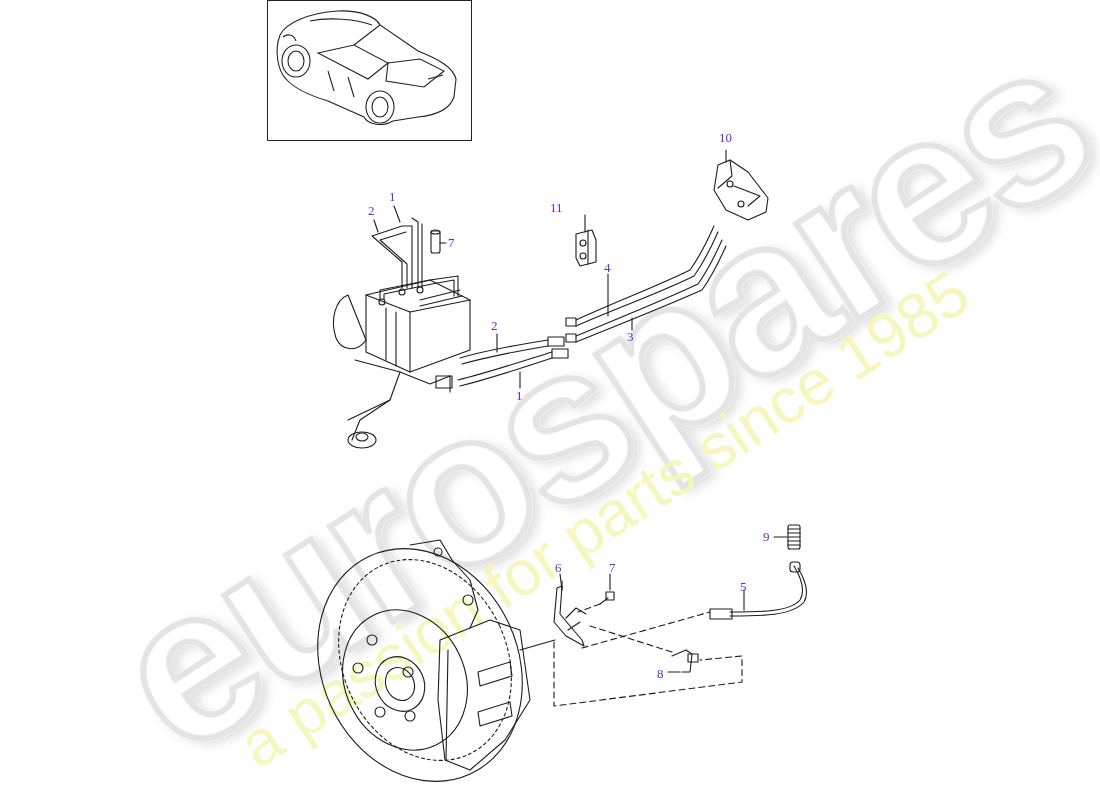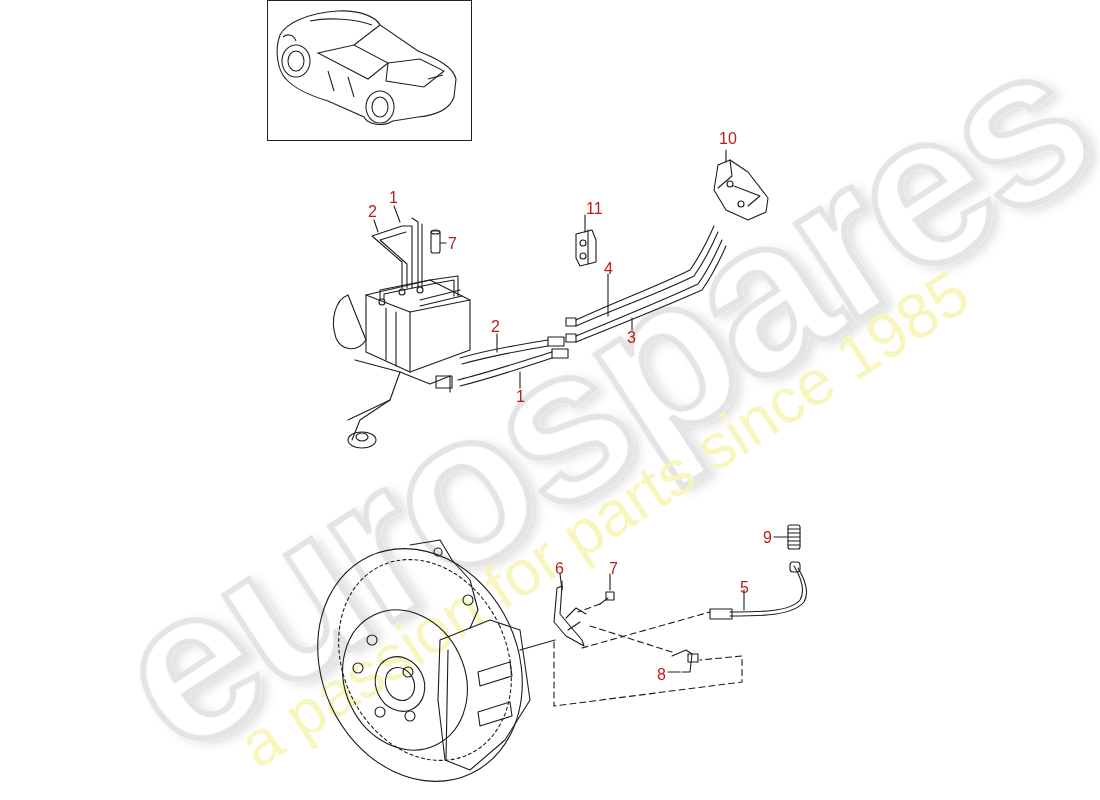--- a/index.html
+++ b/index.html
@@ -1,22 +1,22 @@
 <!DOCTYPE html>
 <html><head>
 <meta charset="utf-8">
 <style>
   html, body { margin: 0; padding: 0; background: #ffffff; }
   body { width: 1100px; height: 800px; position: relative; overflow: hidden;
          font-family: "Liberation Sans", sans-serif; }
   .layer { position: absolute; left: 0; top: 0; width: 1100px; height: 800px; }
   .thumb-box { position: absolute; left: 267px; top: 0px; width: 205px; height: 141px;
                border: 1.5px solid #222; box-sizing: border-box; background: #fff; }
-  .callout { position: absolute; font-size: 16px; color: #b91c1c; line-height: 1;
-             font-family: Liberation Sans, sans-serif; }
+  .callout { position: absolute; font-size: 13px; color: #6d28d9; line-height: 1;
+             font-family: Liberation Serif, serif; }
   svg text { font-family: "Liberation Sans", sans-serif; }
 </style>
 </head>
 <body>
 
 <svg class="layer" viewBox="0 0 1100 800">
   <defs>
     <filter id="sh" x="-10%" y="-10%" width="120%" height="120%">
       <feDropShadow dx="4" dy="6" stdDeviation="5" flood-color="#000" flood-opacity="0.12"></feDropShadow>
     </filter>
@@ -190,21 +190,21 @@
       <path d="M520,388 L520,372"></path>
       <path d="M560,574 L562,590"></path>
     </g>
   </g>
 </svg>
 
 <div>
   <span class="callout" style="left:389px;top:190px;">1</span>
   <span class="callout" style="left:368px;top:204px;">2</span>
   <span class="callout" style="left:448px;top:236px;">7</span>
-  <span class="callout" style="left:586px;top:201px;text-align:center;">11</span>
+  <span class="callout" style="left:550px;top:201px;text-align:center;">11</span>
   <span class="callout" style="left:719px;top:131px;">10</span>
   <span class="callout" style="left:604px;top:261px;">4</span>
   <span class="callout" style="left:491px;top:319px;">2</span>
   <span class="callout" style="left:627px;top:330px;">3</span>
   <span class="callout" style="left:516px;top:389px;">1</span>
   <span class="callout" style="left:763px;top:530px;">9</span>
   <span class="callout" style="left:555px;top:561px;">6</span>
   <span class="callout" style="left:609px;top:561px;">7</span>
   <span class="callout" style="left:740px;top:580px;">5</span>
   <span class="callout" style="left:657px;top:667px;">8</span>

